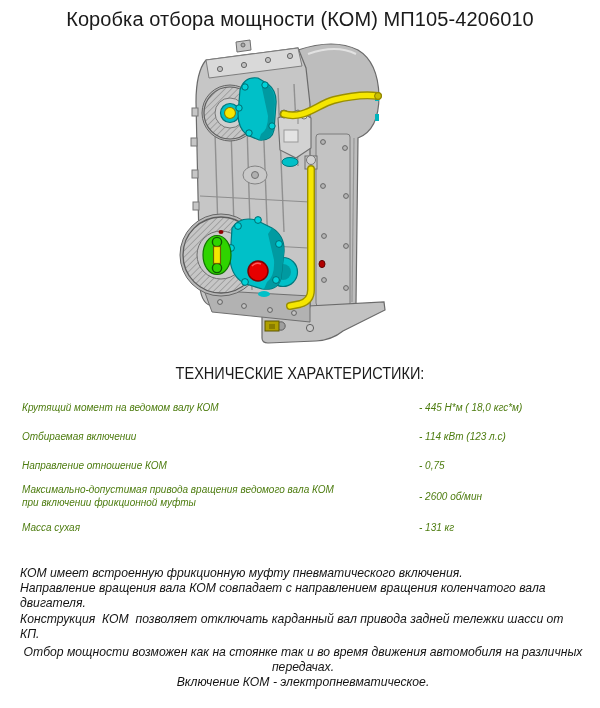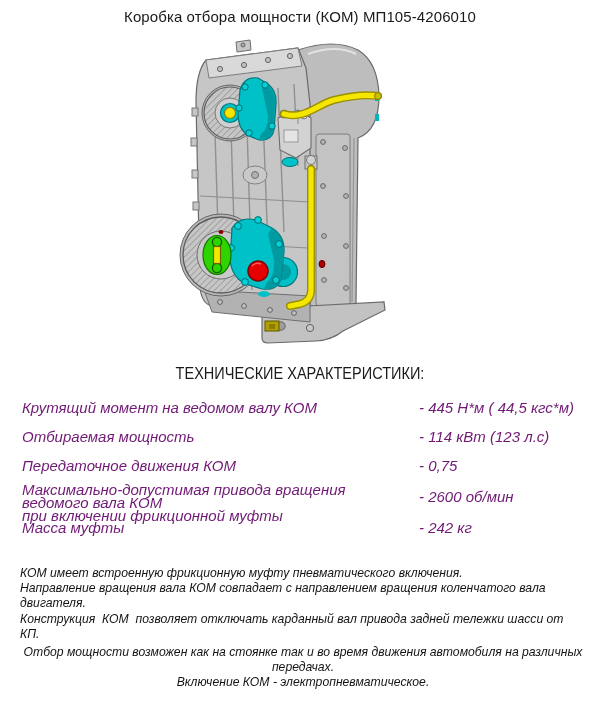--- a/index.html
+++ b/index.html
@@ -3,34 +3,34 @@
 <meta charset="utf-8">
 <style>
   * { margin:0; padding:0; box-sizing:border-box; }
   html,body { background:#ffffff; }
   body {
     width:600px; height:708px; position:relative; overflow:hidden;
     font-family:"Liberation Sans", sans-serif; color:#1a1a1a;
   }
   .page-title {
     position:absolute; top:8px; left:0; width:600px;
-    text-align:center; font-size:15px; letter-spacing:0.1px;
+    text-align:center; font-size:20px; letter-spacing:0.1px;
   }
   .figure {
     position:absolute; left:148px; top:38px; width:240px; height:312px;
   }
   .figure svg { width:100%; height:100%; display:block; }
   .specs-heading {
     position:absolute; top:364px; left:0; width:600px;
     text-align:center; font-size:16.5px;
     transform:scaleX(0.88); transform-origin:50% 50%;
   }
   .spec-label, .spec-value {
-    position:absolute; font-style:italic; font-size:15px; line-height:13px;
-    white-space:pre-wrap; color:#701a75;
+    position:absolute; font-style:italic; font-size:10px; line-height:13px;
+    white-space:pre-wrap; color:#4d7c0f;
   }
   .spec-label { left:22px; width:360px; }
   .spec-value { left:419px; }
   .lbl-1 { top:401px; } .val-1 { top:401px; }
   .lbl-2 { top:430px; } .val-2 { top:430px; }
   .lbl-3 { top:459px; } .val-3 { top:459px; }
   .lbl-4 { top:483px; } .val-4 { top:490px; }
   .lbl-5 { top:521px; } .val-5 { top:521px; }
   .notes {
     position:absolute; left:20px; width:566px;
@@ -203,32 +203,32 @@
     <g>
       <circle cx="110" cy="233" r="10" fill="#e60000" stroke="#7e0000" stroke-width="1.5"></circle>
       <path d="M104,228 Q108,224 113,226" stroke="#ff5a5a" stroke-width="1.5" fill="none"></path>
     </g>
   </svg>
 </div>
 
 <div class="specs-heading">ТЕХНИЧЕСКИЕ ХАРАКТЕРИСТИКИ:</div>
 
 <div class="spec-label lbl-1">Крутящий момент на ведомом валу КОМ</div>
-<div class="spec-value val-1">- 445 Н*м ( 44,5 кгс*м)</div>
-
-<div class="spec-label lbl-2">Отбираемая мощность</div>
+<div class="spec-value val-1">- 445 Н*м ( 18,0 кгс*м)</div>
+
+<div class="spec-label lbl-2">Отбираемая включении</div>
 <div class="spec-value val-2">- 114 кВт (123 л.с)</div>
 
-<div class="spec-label lbl-3">Передаточное движения КОМ</div>
+<div class="spec-label lbl-3">Направление отношение КОМ</div>
 <div class="spec-value val-3">- 0,75</div>
 
 <div class="spec-label lbl-4">Максимально-допустимая привода вращения ведомого вала КОМ
 при включении фрикционной муфты</div>
 <div class="spec-value val-4">- 2600 об/мин</div>
 
-<div class="spec-label lbl-5">Масса муфты</div>
-<div class="spec-value val-5">- 242 кг</div>
+<div class="spec-label lbl-5">Масса сухая</div>
+<div class="spec-value val-5">- 131 кг</div>
 
 <div class="notes notes-1">КОМ имеет встроенную фрикционную муфту пневматического включения.
 Направление вращения вала КОМ совпадает с направлением вращения коленчатого вала двигателя.
 Конструкция  КОМ  позволяет отключать карданный вал привода задней тележки шасси от КП.</div>
 <div class="notes notes-2">Отбор мощности возможен как на стоянке так и во время движения автомобиля на различных передачах.
 Включение КОМ - электропневматическое.</div>
 
 </body></html>

